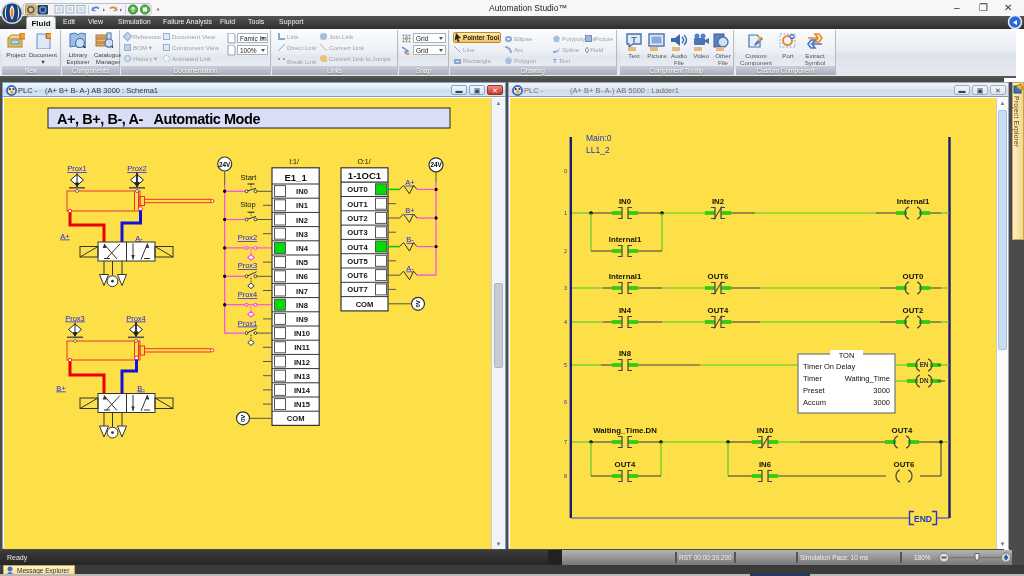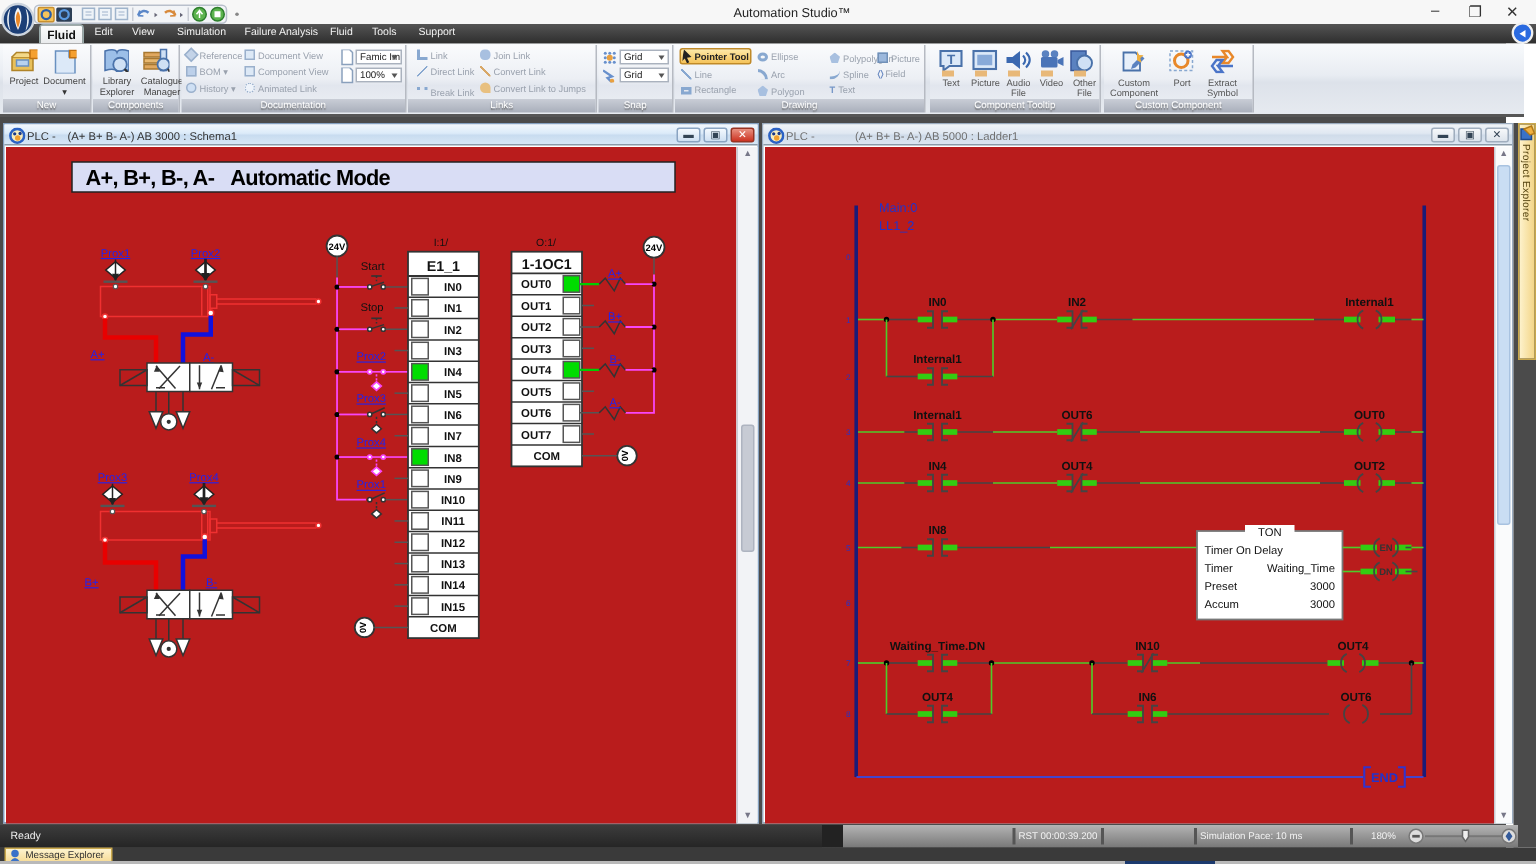--- a/index.html
+++ b/index.html
@@ -36,21 +36,21 @@
 .combo:after{content:"";position:absolute;right:2px;top:3px;border-left:2.5px solid transparent;
 border-right:2.5px solid transparent;border-top:3px solid #555;}
 
 .child{position:absolute;border:1px solid #84a0c0;background:#fff;}
 .ctitle{position:absolute;left:0;top:0;width:100%;height:14px;
 background:linear-gradient(#f2f8fe 0%,#dcebf9 45%,#c8dcf0 55%,#d6e6f5 100%);
 border-bottom:1px solid #8a9aa8;font-size:7.5px;color:#333;}
 .cbtn{position:absolute;top:2px;width:16px;height:10px;border:1px solid #8aa4c2;
 border-radius:2px;background:linear-gradient(#f4f9fe,#cfe0f2);color:#345;
 font-size:7px;text-align:center;line-height:9px;}
-.cclient{position:absolute;background:#b91c1c;}
+.cclient{position:absolute;background:#fde047;}
 .sbar{position:absolute;background:#f2f3f6;border-left:1px solid #c8ccd4;}
 .sthumb{position:absolute;background:#c7cbd4;border:1px solid #aeb4c0;border-radius:2px;}
 .sarrow{position:absolute;font-size:6px;color:#778;width:100%;text-align:center;}
 
 #statusL{left:0;top:550px;width:548px;height:15px;background:linear-gradient(#3c3c3c,#252525);
 color:#eee;font-size:7px;}
 #statusR{left:548px;top:550px;width:464px;height:15px;
 background:linear-gradient(#b4b4b4,#787878);color:#f2f2f2;font-size:6.5px;}
 #msgrow{left:0;top:565px;width:1024px;height:9px;background:#3a3a3a;}
 #msgtab{left:3px;top:565px;width:72px;height:10px;

